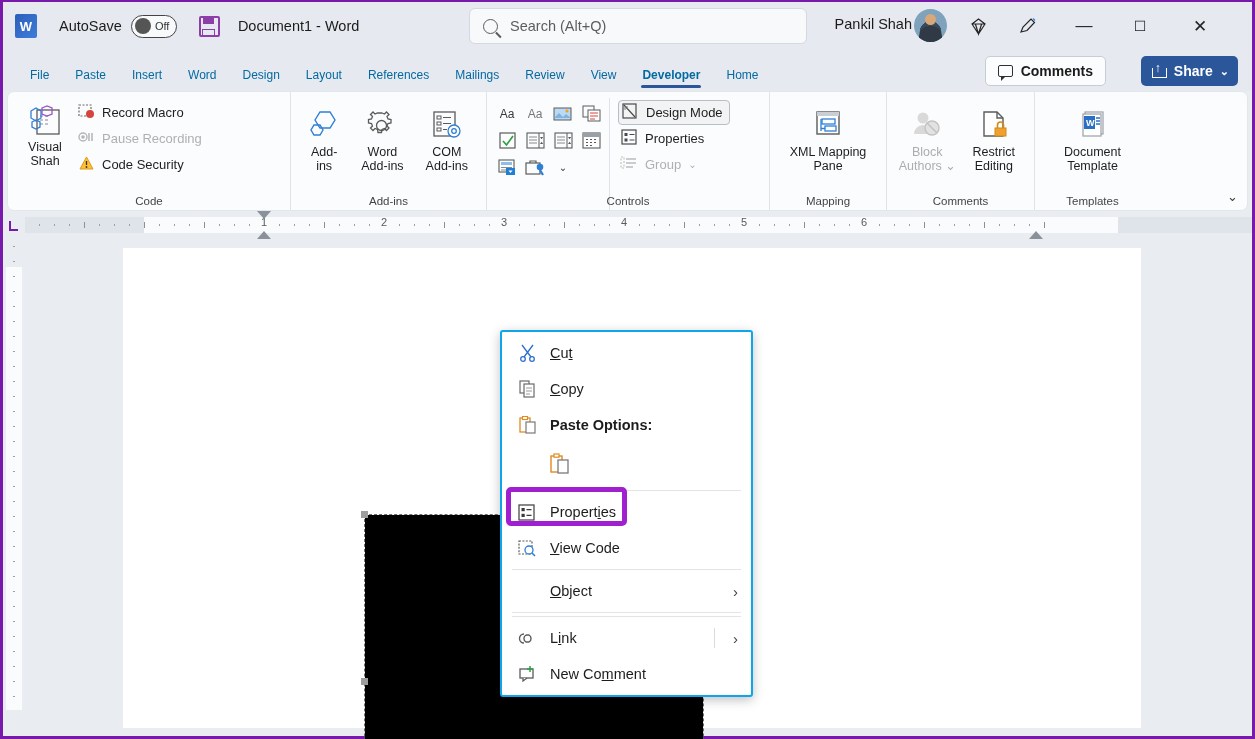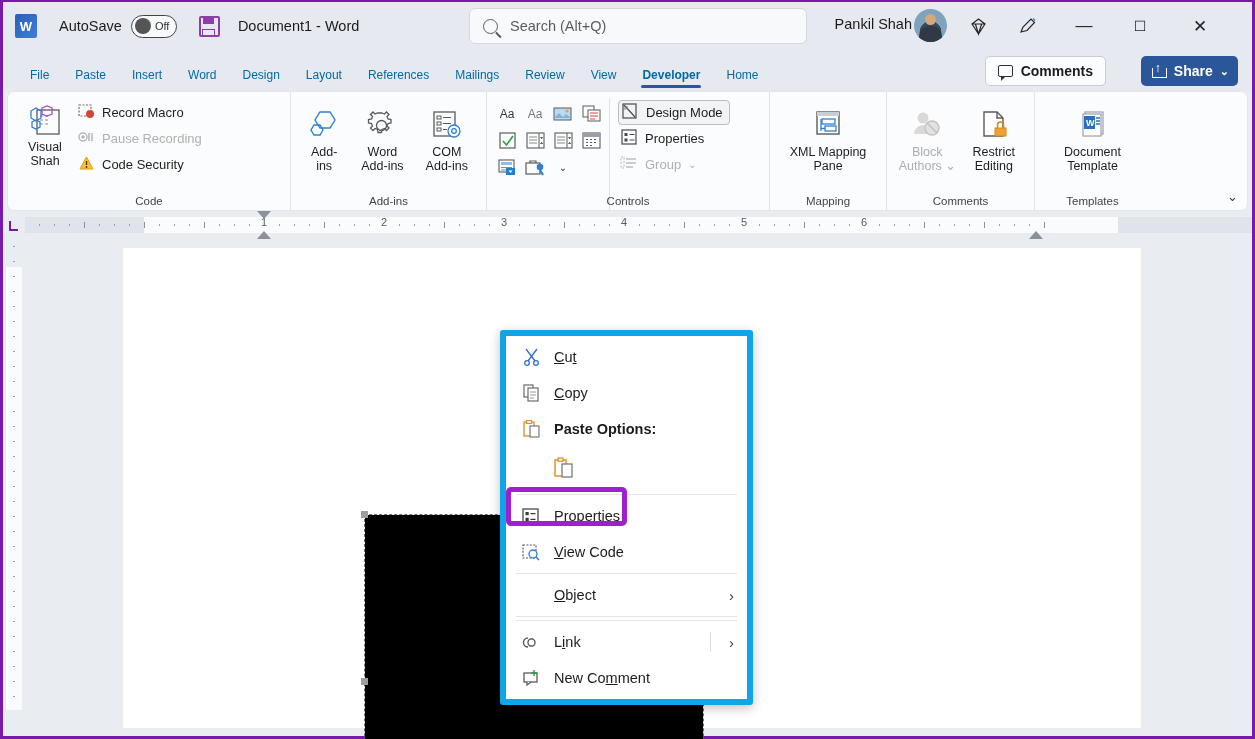--- a/index.html
+++ b/index.html
@@ -292,21 +292,21 @@
   }
   .handle {
     position: absolute; width: 7px; height: 7px; background: #9d9d9d;
   }
 
   
   .ctxmenu {
     position: absolute; left: 497px; top: 328px;
     width: 253px;
     background: #ffffff;
-    border: 6px solid #0ea5e9;
+    border: 2px solid #0ea5e9;
     border-radius: 3px;
     box-shadow: 0 3px 11px rgba(0,0,0,.25);
     padding: 3px 0;
     z-index: 50;
   }
   .mi {
     height: 36px; display: flex; align-items: center;
     padding-left: 12px; position: relative;
     font-size: 14.5px; color: #1c1c1c;
   }

